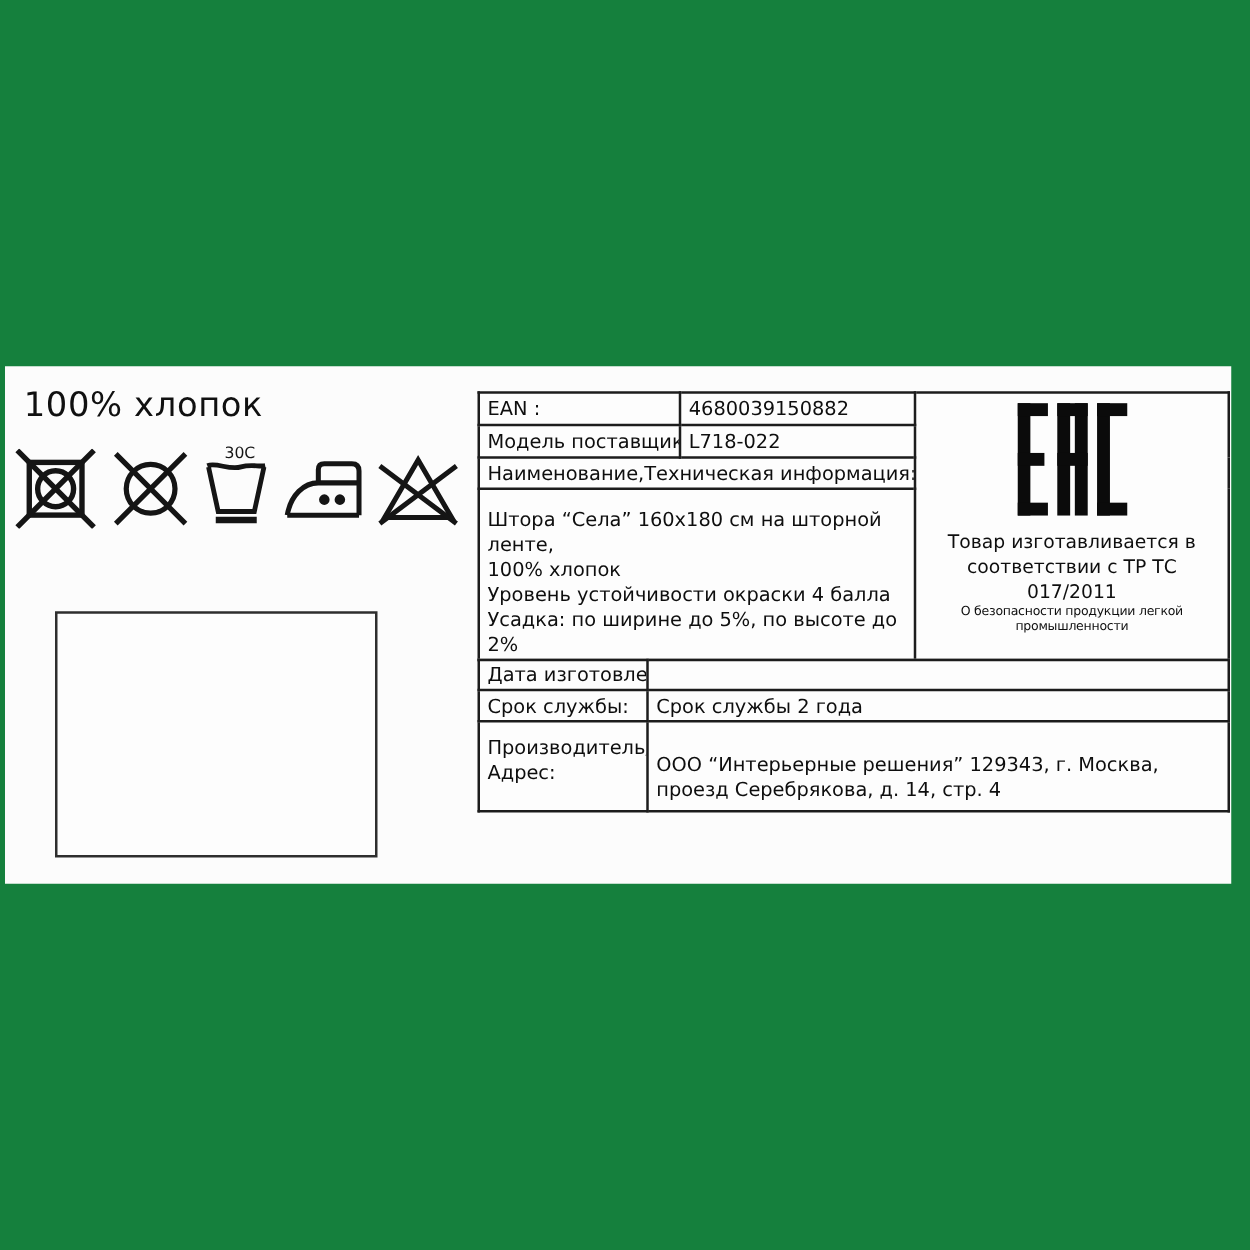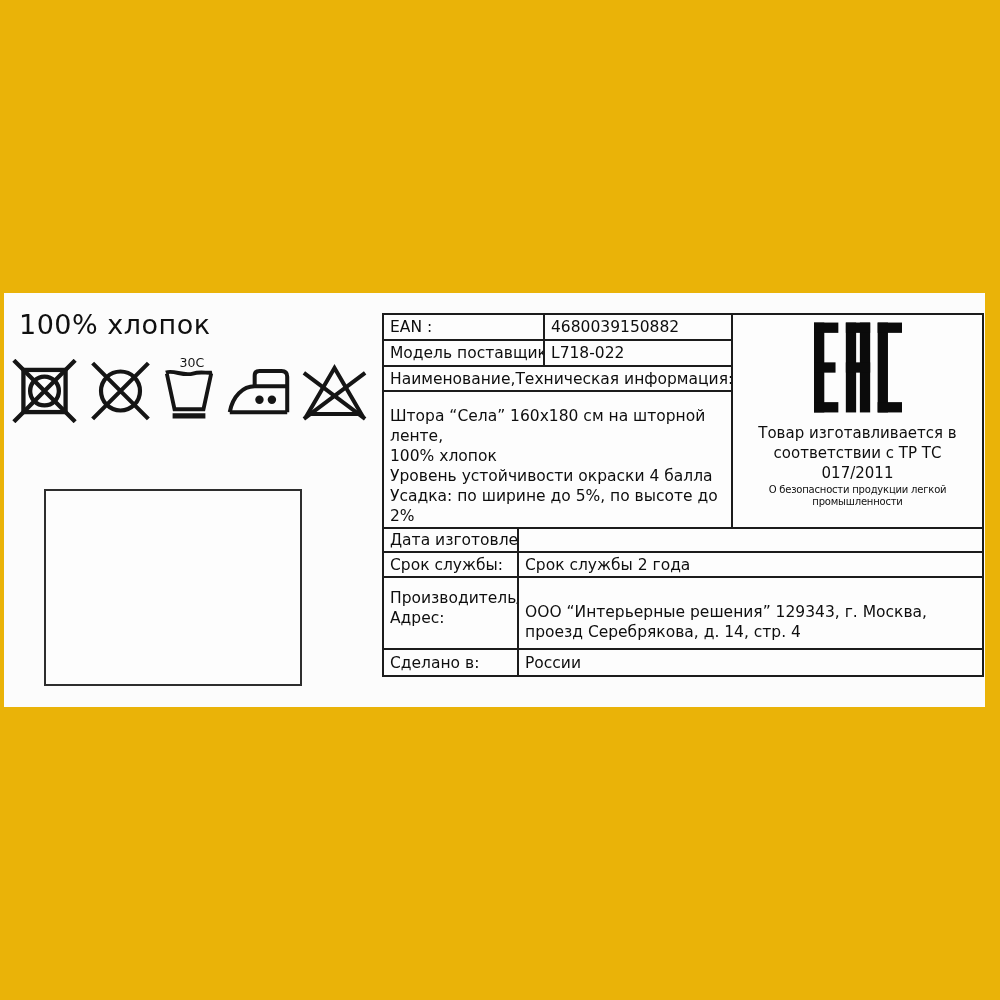--- a/index.html
+++ b/index.html
@@ -1,18 +1,18 @@
 <!DOCTYPE html>
 <html><head>
 <meta charset="utf-8">
 <style>
   * { margin:0; padding:0; box-sizing:border-box; }
   body { width:1000px; height:1000px; background:#000; }
   .stage {
-    position:relative; width:1000px; height:1000px; background:#eab308;
+    position:relative; width:1000px; height:1000px; background:#15803d;
     font-family:"DejaVu Sans","Liberation Sans",sans-serif; color:#101010;
   }
   .label-card {
     position:absolute; left:4px; top:293px; width:981px; height:414px;
     background:#fcfcfc;
   }
   .composition { position:absolute; left:15px; top:16px; font-size:27px; letter-spacing:0.5px; }
   .symbols { position:absolute; left:6px; top:58px; height:72px; display:flex; align-items:flex-end; gap:9px; }
   .symbols svg { display:block; }
   .lm-code { position:absolute; left:18px; top:153px; font-size:30px; letter-spacing:0.5px; }
@@ -150,22 +150,18 @@
         <tr class="r-manu">
           <td class="block" style="padding-top:10px">
             <div>Производитель/</div>
             <div>Адрес:</div>
           </td>
           <td class="block" style="padding-top:24px">
             <div>ООО “Интерьерные решения” 129343, г. Москва,</div>
             <div>проезд Серебрякова, д. 14, стр. 4</div>
           </td>
         </tr>
-        <tr class="r-made">
-          <td>Сделано в:</td>
-          <td>России</td>
-        </tr>
       </tbody>
         </table>
     </div>
 
   </div>
 </div>
 
 </body></html>

